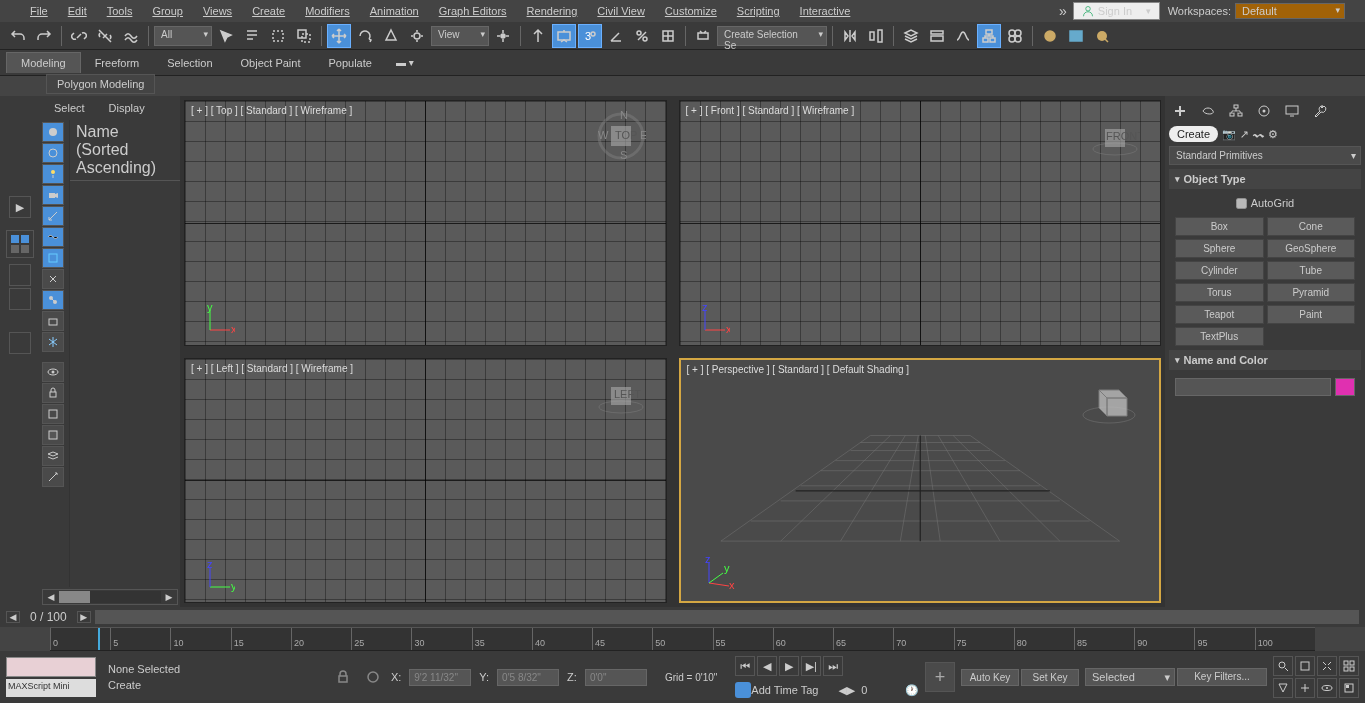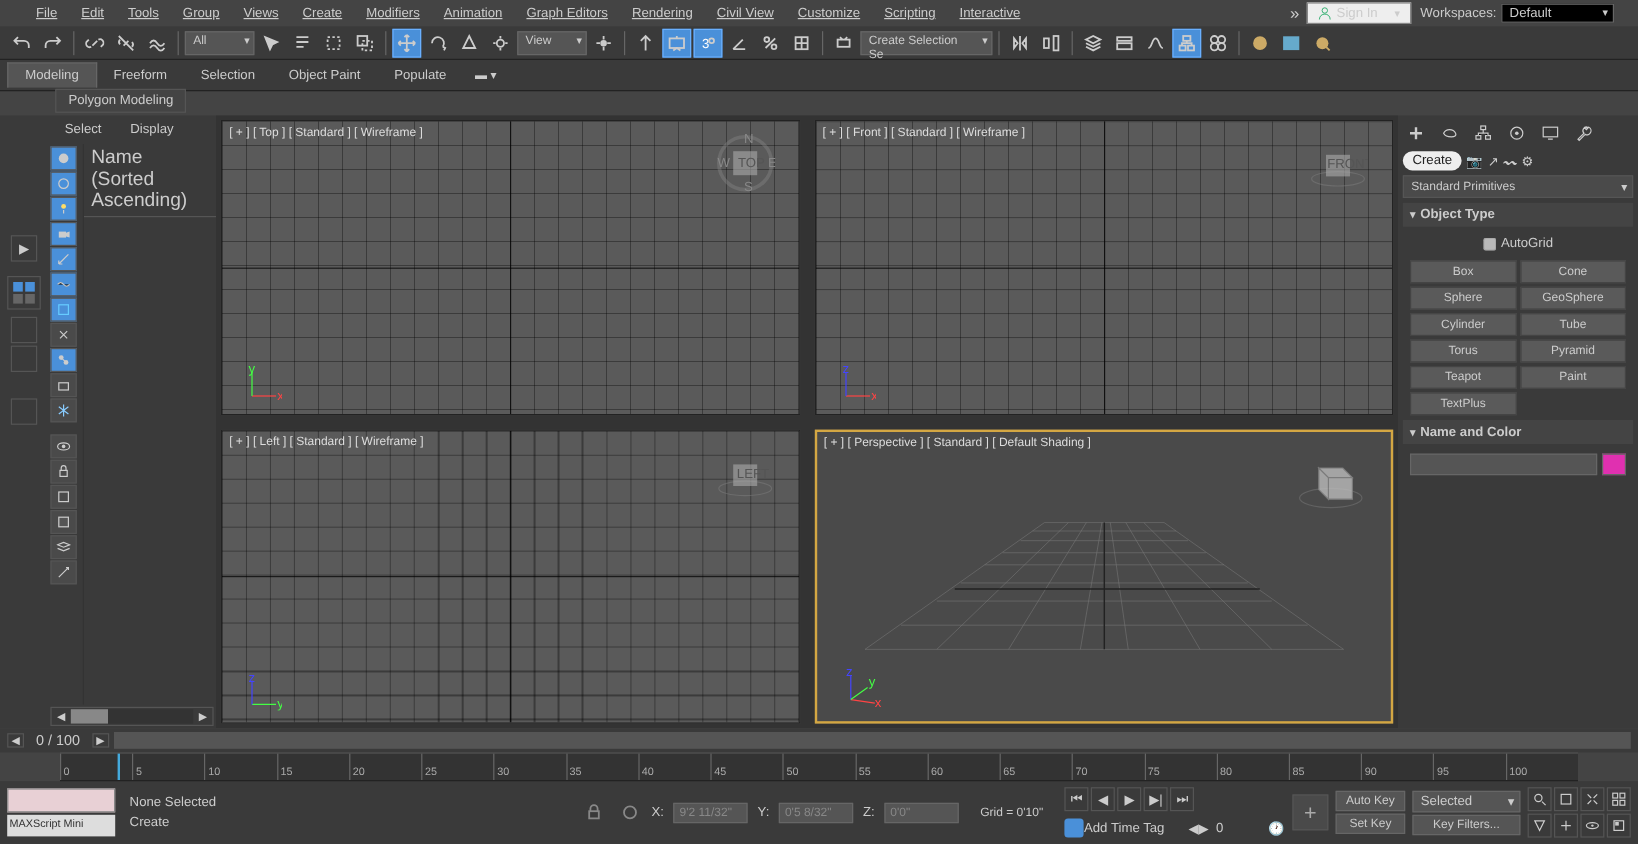--- a/index.html
+++ b/index.html
@@ -4,21 +4,21 @@
 <style>
 * { margin:0; padding:0; box-sizing:border-box; font-family:"Segoe UI",Arial,sans-serif; font-size:11px; color:#ccc; user-select:none; }
 body { background:#444; width:1365px; height:703px; overflow:hidden; display:flex; flex-direction:column; }
 .menubar { background:#444; display:flex; align-items:center; height:22px; padding:0 20px; }
 .menubar .mitem { padding:2px 10px; cursor:default; text-decoration:underline; text-decoration-color:transparent; }
 .menubar .mitem span.u { text-decoration:underline; }
 .menubar .spacer { margin-left:auto; }
 .signin { background:#eee; color:#2a6; padding:2px 8px; border:1px solid #888; display:flex; align-items:center; gap:4px; margin-right:8px; }
 .signin svg { width:12px; height:12px; }
 .wslabel { margin-right:4px; }
-.wsdrop { background:#000000; border:1px solid #666; padding:1px 20px 1px 6px; position:relative; width:94px; }
+.wsdrop { background:#a16207; border:1px solid #666; padding:1px 20px 1px 6px; position:relative; width:110px; }
 .wsdrop::after { content:"▾"; position:absolute; right:4px; top:1px; font-size:9px; }
 .toolbar1 { background:#3a3a3a; display:flex; align-items:center; height:28px; padding:2px 6px; gap:2px; border-bottom:1px solid #222; }
 .tbtn { width:24px; height:24px; display:flex; align-items:center; justify-content:center; cursor:default; border:1px solid transparent; }
 .tbtn.active { background:#4a90d9; border:1px solid #6ab0ff; }
 .tbtn svg { width:16px; height:16px; stroke:#ccc; fill:none; stroke-width:1.5; }
 .tsep { width:1px; height:20px; background:#666; margin:0 3px; }
 .tdrop { background:#555; border:1px solid #666; padding:2px 18px 2px 6px; position:relative; min-width:58px; height:20px; font-size:10px; }
 .tdrop::after { content:"▾"; position:absolute; right:3px; top:2px; font-size:9px; }
 .ribbon { background:#3a3a3a; display:flex; align-items:center; height:26px; padding:0 6px; border-bottom:1px solid #222; }
 .rtab { padding:4px 14px; cursor:default; }
@@ -85,21 +85,21 @@
 .ruler .marker { position:absolute; left:48px; top:0; width:2px; height:100%; background:#4ad; }
 .statusbar { height:52px; background:#3a3a3a; display:flex; align-items:center; padding:2px 6px; gap:6px; }
 .statusbar .sbox { display:flex; flex-direction:column; gap:2px; }
 .statusbar .pinkbox { width:90px; height:20px; background:#e8d0d5; border:1px solid #888; }
 .statusbar .minibox { width:90px; height:18px; background:#ddd; color:#333; font-size:9px; padding:2px; overflow:hidden; white-space:nowrap; }
 .statusbar .stext { flex:1; display:flex; flex-direction:column; gap:4px; font-size:10px; padding-left:6px; }
 .coords { display:flex; gap:8px; align-items:center; font-size:10px; }
 .coords .cin { background:#555; border:1px solid #666; padding:2px 4px; width:62px; color:#888; font-size:10px; }
 .playctrl { display:flex; gap:2px; }
 .playctrl .pb { width:20px; height:20px; display:flex; align-items:center; justify-content:center; border:1px solid #555; }
-.keybtns { display:flex; flex-direction:column; gap:2px; }
+.keybtns { display:flex; flex-direction:row; gap:2px; }
 .keybtns .kb { background:#555; border:1px solid #666; padding:2px 6px; font-size:10px; width:58px; text-align:center; }
 .navcube { display:grid; grid-template-columns:repeat(4,20px); grid-template-rows:repeat(2,20px); gap:2px; }
 .navcube .nb { border:1px solid #555; display:flex; align-items:center; justify-content:center; }
 .timetag { display:flex; align-items:center; gap:0; font-size:10px; }
 .timetag .tt-icon { width:16px; height:16px; background:#4a90d9; border-radius:3px; }
 .bigplus { width:30px; height:30px; border:1px solid #555; display:flex; align-items:center; justify-content:center; font-size:18px; color:#aaa; background:#4a4a4a; }
 </style>
 </head>
 <body>
 

